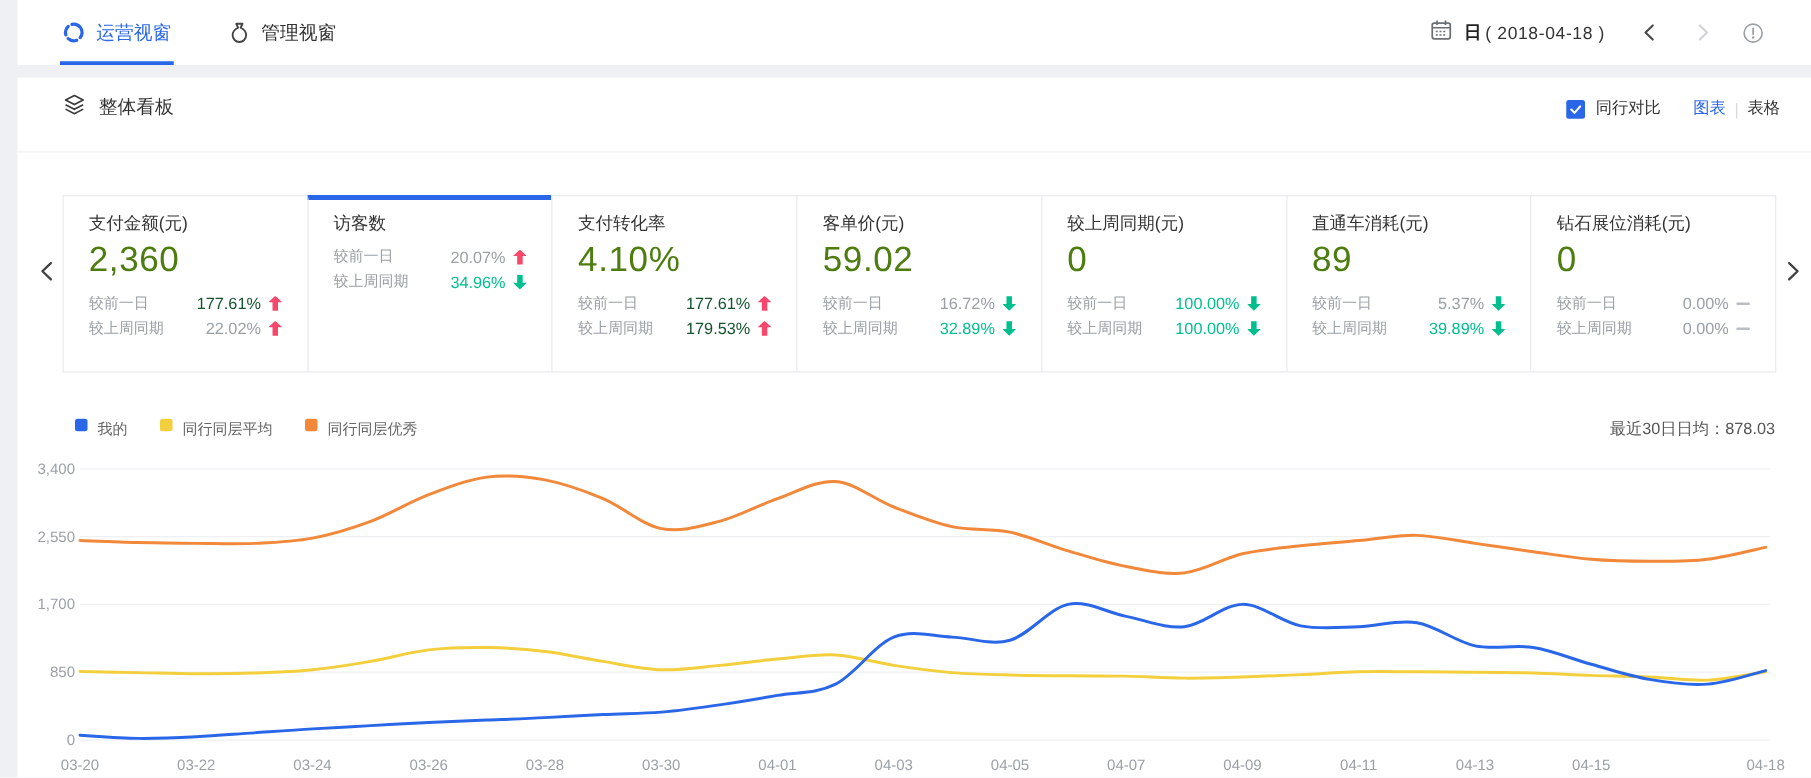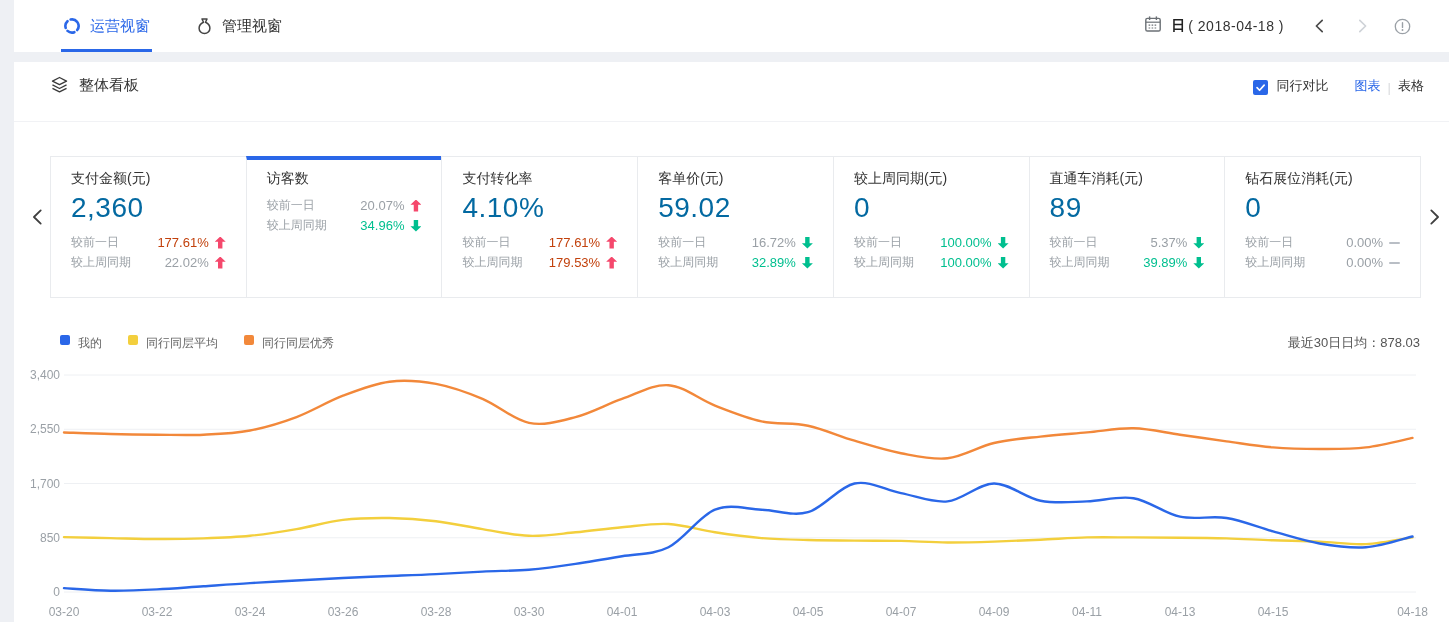--- a/index.html
+++ b/index.html
@@ -4,21 +4,21 @@
 <style>
   html,body{margin:0;padding:0}
   body{
     width:1449px;height:622px;position:relative;overflow:hidden;
     background:#eef0f4;
     font-family:"Liberation Sans","DejaVu Sans",sans-serif;
     color:#333;
   }
   
   .topbar{position:absolute;left:14px;top:0;right:0;height:52px;background:#fff;
-    display:flex;align-items:center;padding-left:49px;box-sizing:border-box}
+    display:flex;align-items:center;padding-left:36px;box-sizing:border-box}
   .tab{display:flex;align-items:center;gap:9px;height:100%;margin-right:46px;
     font-size:15px;color:#333;cursor:pointer;position:relative}
   .tab.active{color:#2a67e8}
   .tab.active::after{content:"";position:absolute;left:-2px;right:-2px;bottom:0;height:3px;background:#2a67e8}
   .tab .ic{display:flex;align-items:center}
   .topbar-right{margin-left:auto;display:flex;align-items:center;padding-right:38px}
   .date-gran{font-size:14px;font-weight:bold;margin:0 3px 0 9px;color:#222}
   .date-val{font-size:14px;color:#333;letter-spacing:.5px}
   .nav-arrow{margin-left:28px;display:flex;cursor:pointer}
   .nav-arrow.next{margin-left:26px}
@@ -36,26 +36,26 @@
   .vdiv{color:#d8dadd;margin:0 7px}
   .view-table{color:#333;cursor:pointer}
 
   
   .cards{display:flex;margin:34px 28px 0 36px}
   .card{flex:1;border:1px solid #e9ebee;margin-left:-1px;background:#fff;
     box-sizing:border-box;height:142px;padding:13px 20px 10px;cursor:pointer}
   .card:first-child{margin-left:0}
   .card.selected{border-top:4px solid #2a67e8;padding-top:10px}
   .card-title{font-size:14px;color:#333;line-height:17px}
-  .card-value{font-size:28px;color:#0369a1;margin-top:5px;line-height:32px;letter-spacing:.5px}
+  .card-value{font-size:28px;color:#4d7c0f;margin-top:5px;line-height:32px;letter-spacing:.5px}
   .cmp-row{display:flex;align-items:center;font-size:12px;margin-top:5px;line-height:15px}
   .cmp-row.first{margin-top:11px}
   .cmp-label{color:#9aa0a6}
   .cmp-val{margin-left:auto;font-size:13px}
-  .t-red{color:#c2410c}.t-green{color:#00bf8f}.t-gray{color:#9aa0a6}
+  .t-red{color:#14532d}.t-green{color:#00bf8f}.t-gray{color:#9aa0a6}
   .cmp-arr{width:11px;height:12px;margin-left:6px;display:inline-block}
   .cmp-arr.up{background:#f5486c;clip-path:polygon(50% 0,100% 44%,70% 44%,70% 100%,30% 100%,30% 44%,0 44%)}
   .cmp-arr.down{background:#00bf8f;clip-path:polygon(50% 100%,100% 56%,70% 56%,70% 0,30% 0,30% 56%,0 56%)}
   .cmp-arr.flat{height:2px;background:#b9bec5;border-radius:1px;clip-path:none;margin-top:0}
   .card-nav{position:absolute;width:18px;height:18px;top:146px;display:flex;cursor:pointer}
   .card-nav.left{left:15px}
   .card-nav.right{right:6px}
 
   
   .chart-head{display:flex;align-items:center;margin:36px 29px 0 46px;font-size:12px;color:#666}

